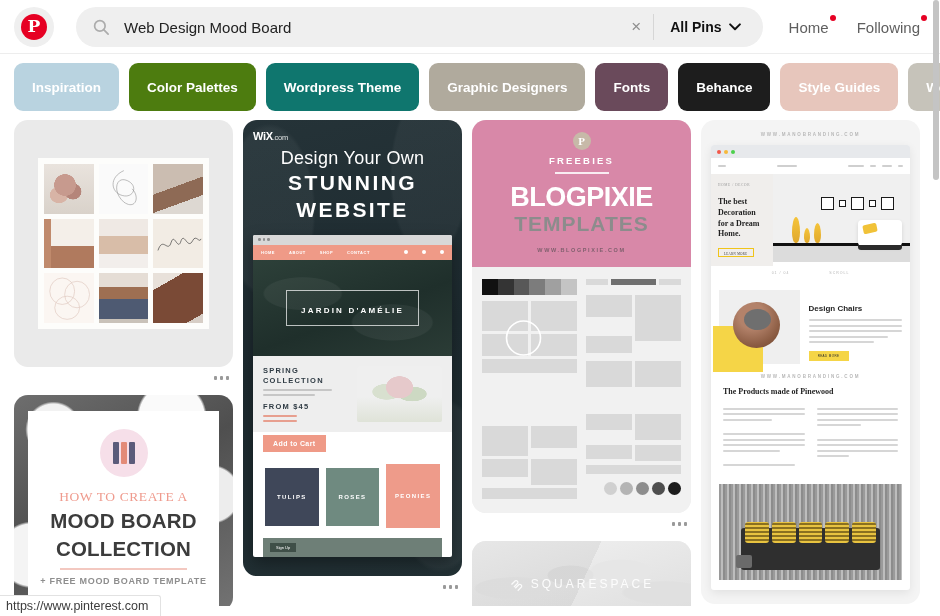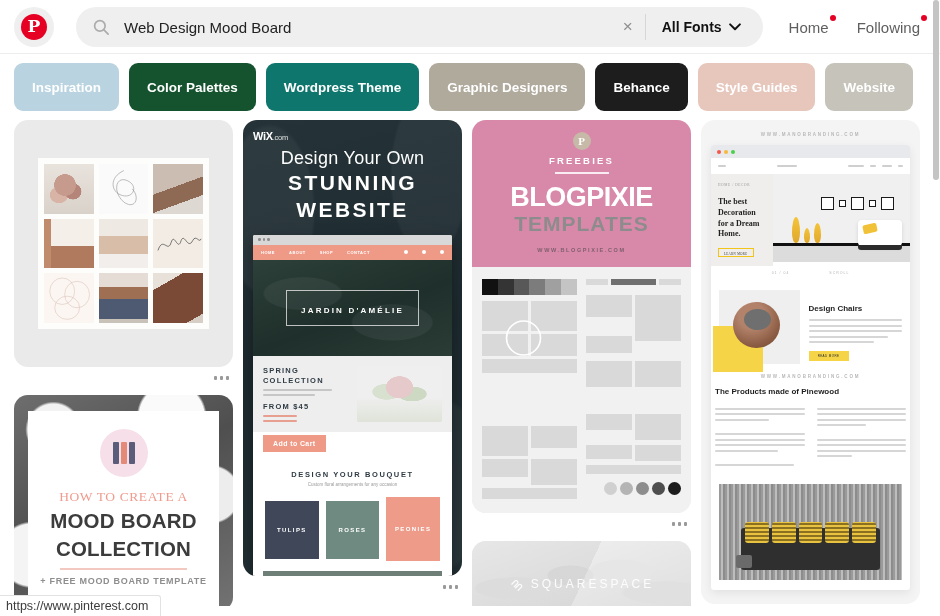--- a/index.html
+++ b/index.html
@@ -313,21 +313,21 @@
   }
   .idw-chair-img:before { content:''; position:absolute; left:-6px; bottom:-8px; width:62%; height:62%; background:#f5d547; }
   .idw-ball { position:absolute; left:18%; top:16%; width:58%; height:62%; border-radius:50%;
     background: radial-gradient(circle at 40% 30%, #b3826a 0 30%, #8a5b42 70%, #6d452f 100%); }
   .idw-ball:after { content:''; position:absolute; left:22%; top:16%; width:58%; height:46%; border-radius:50%; background:#6f6f6f; }
   .idw-sec2-r { flex:1; padding-top:14px; }
   .idw-sec2-r h4 { font-size:8px; font-weight:bold; color:#1f1f1f; margin-bottom:6px; }
   .idw-sec2-r .ln { height:2px; background:#d6d6d6; margin-bottom:3.5px; }
   .idw-ybtn { margin-top:8px; background:#f5d547; width:40px; height:10px; display:flex; align-items:center; justify-content:center; }
   .idw-ybtn span { font-size:3px; color:#2c2c2c; letter-spacing:.4px; }
-  .idw-sec3 { padding: 2px 4px 8px; }
+  .idw-sec3 { padding: 2px 12px 8px; font-family: Liberation Serif, serif; }
   .idw-sec3 h4 { font-size:8px; font-weight:bold; color:#1f1f1f; line-height:1.3; margin-bottom:7px; }
   .idw-cols { display:flex; gap:12px; }
   .idw-cols > div { flex:1; }
   .idw-cols .ln { height:2px; background:#d6d6d6; margin-bottom:3.5px; }
   .idw-sofa {
     margin: 6px 8px 0; height: 96px; position:relative;
     background: repeating-linear-gradient(90deg,#9a9a9a 0 2px,#bdbdbd 2px 4px,#8c8c8c 4px 6px);
   }
   .sofa-body { position:absolute; left:12%; bottom:10%; width:76%; height:44%; background:#2f2f2f; border-radius:3px; }
   .sofa-cush { position:absolute; left:14%; bottom:38%; width:72%; height:22%; display:flex; gap:3px; }
@@ -359,21 +359,21 @@
 
   <div class="searchbar">
     <svg class="search-icon" viewBox="0 0 24 24">
       <circle cx="10.5" cy="10.5" r="7" fill="none" stroke="#767676" stroke-width="2.3"></circle>
       <line x1="15.6" y1="15.6" x2="21.5" y2="21.5" stroke="#767676" stroke-width="2.3" stroke-linecap="round"></line>
     </svg>
     <input class="search-input" type="text" value="Web Design Mood Board" placeholder="Search" style="">
     <div class="clear-x">×</div>
     <div class="divider-v"></div>
     <div class="allpins">
-      <span>All Fonts</span>
+      <span>All Pins</span>
       <svg class="chev" viewBox="0 0 16 10">
         <path d="M1.5 1.5 L8 8 L14.5 1.5" fill="none" stroke="#111" stroke-width="2.6" stroke-linecap="round" stroke-linejoin="round"></path>
       </svg>
     </div>
   </div>
 
   <div class="nav-right">
     <div class="nav-link">
       <span>Home</span>
       <i class="dot"></i>
@@ -381,23 +381,24 @@
     <div class="nav-link">
       <span>Following</span>
       <i class="dot"></i>
     </div>
   </div>
   <div class="hdr-rule"></div>
 </div>
 
 <div class="chips" id="chips-row">
     <div class="chip" style="background: rgb(185, 211, 224);">Inspiration</div>
-    <div class="chip" style="background: #14532d;">Color Palettes</div>
+    <div class="chip" style="background: #4d7c0f;">Color Palettes</div>
     <div class="chip" style="background: #0f766e;">Wordpress Theme</div>
     <div class="chip" style="background: rgb(176, 170, 157);">Graphic Designers</div>
+    <div class="chip" style="background: rgb(106, 74, 91);">Fonts</div>
     <div class="chip" style="background: rgb(29, 29, 29);">Behance</div>
     <div class="chip" style="background: rgb(231, 198, 188);">Style Guides</div>
     <div class="chip" style="background: rgb(198, 195, 186);">Website</div>
   </div>
 
 <div class="grid">
 
   <div class="col">
 
     <div class="pin">
@@ -515,24 +516,20 @@
                 <div class="ln m"></div>
                   <div class="ln s"></div>
                 <div style="height:6px"></div>
                 <h4>FROM $45</h4>
                 <div class="ln p"></div>
                   <div class="ln p"></div>
               </div>
               <div class="wix-bouquet"></div>
             </div>
             <div class="wix-cart">Add to Cart</div>
-            <div class="wix-design">
-              <h5>DESIGN YOUR BOUQUET</h5>
-              <p>Custom floral arrangements for any occasion</p>
-            </div>
             <div class="wix-flowers">
               <div class="ff a">
                   <span>TULIPS</span>
                 </div>
               <div class="ff b">
                   <span>ROSES</span>
                 </div>
               <div class="ff c">
                   <span>PEONIES</span>
                 </div>

